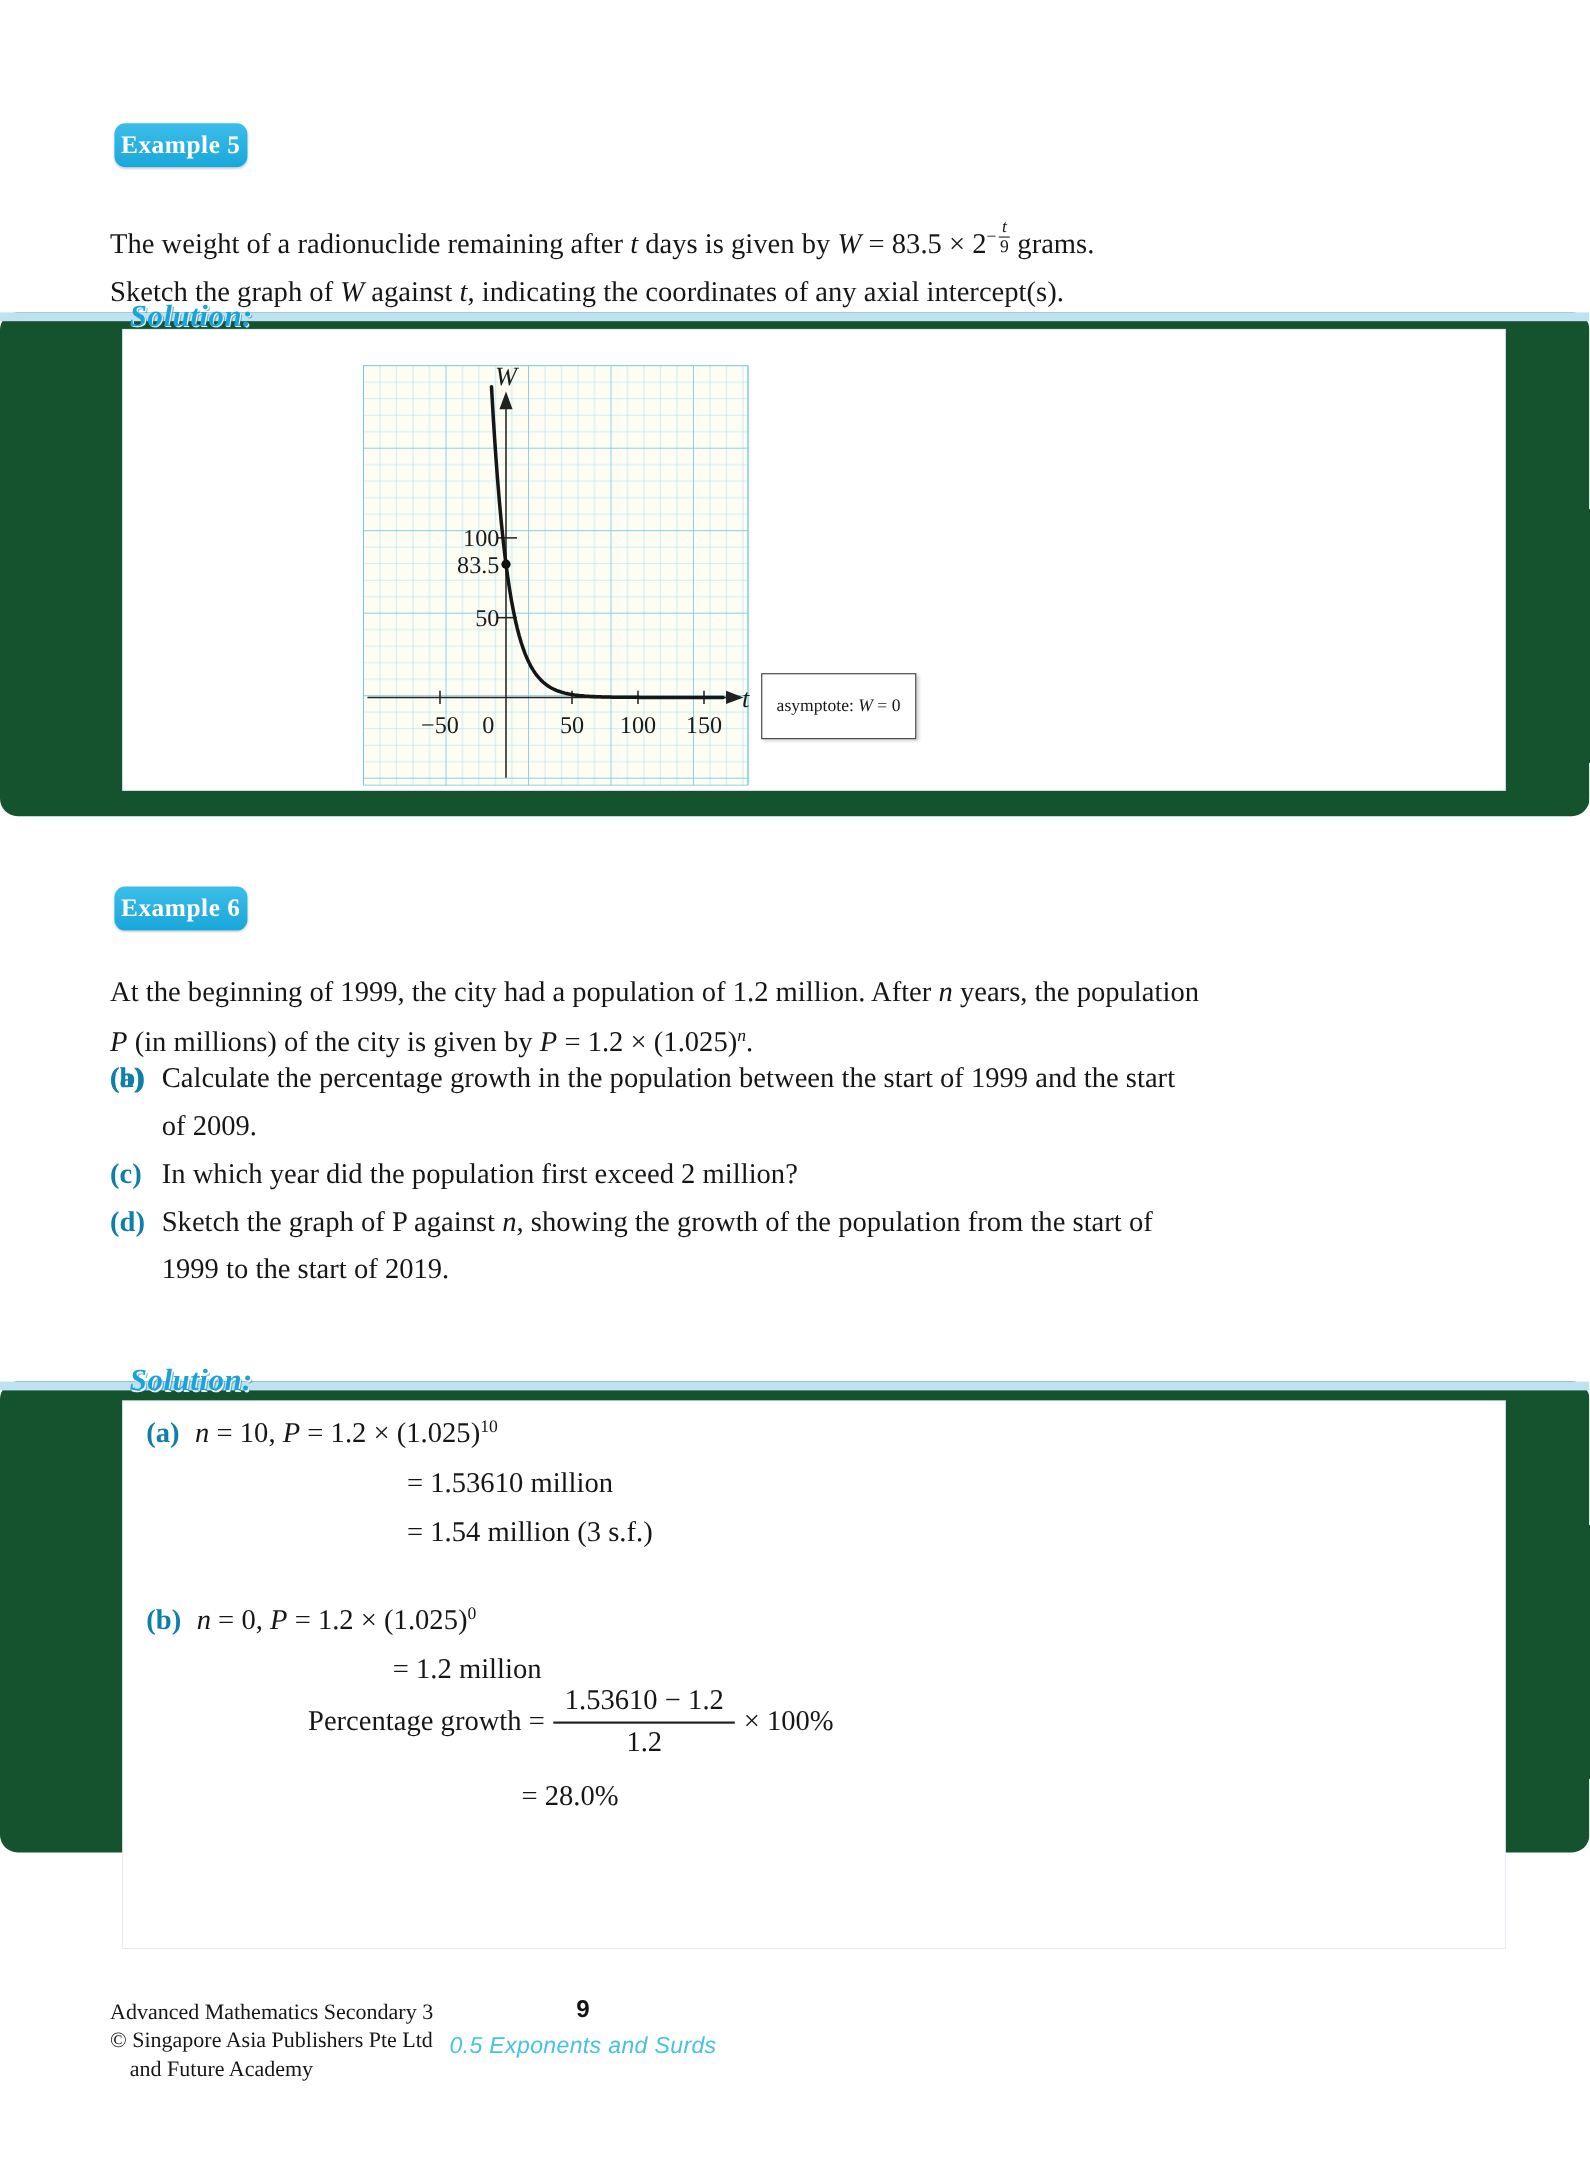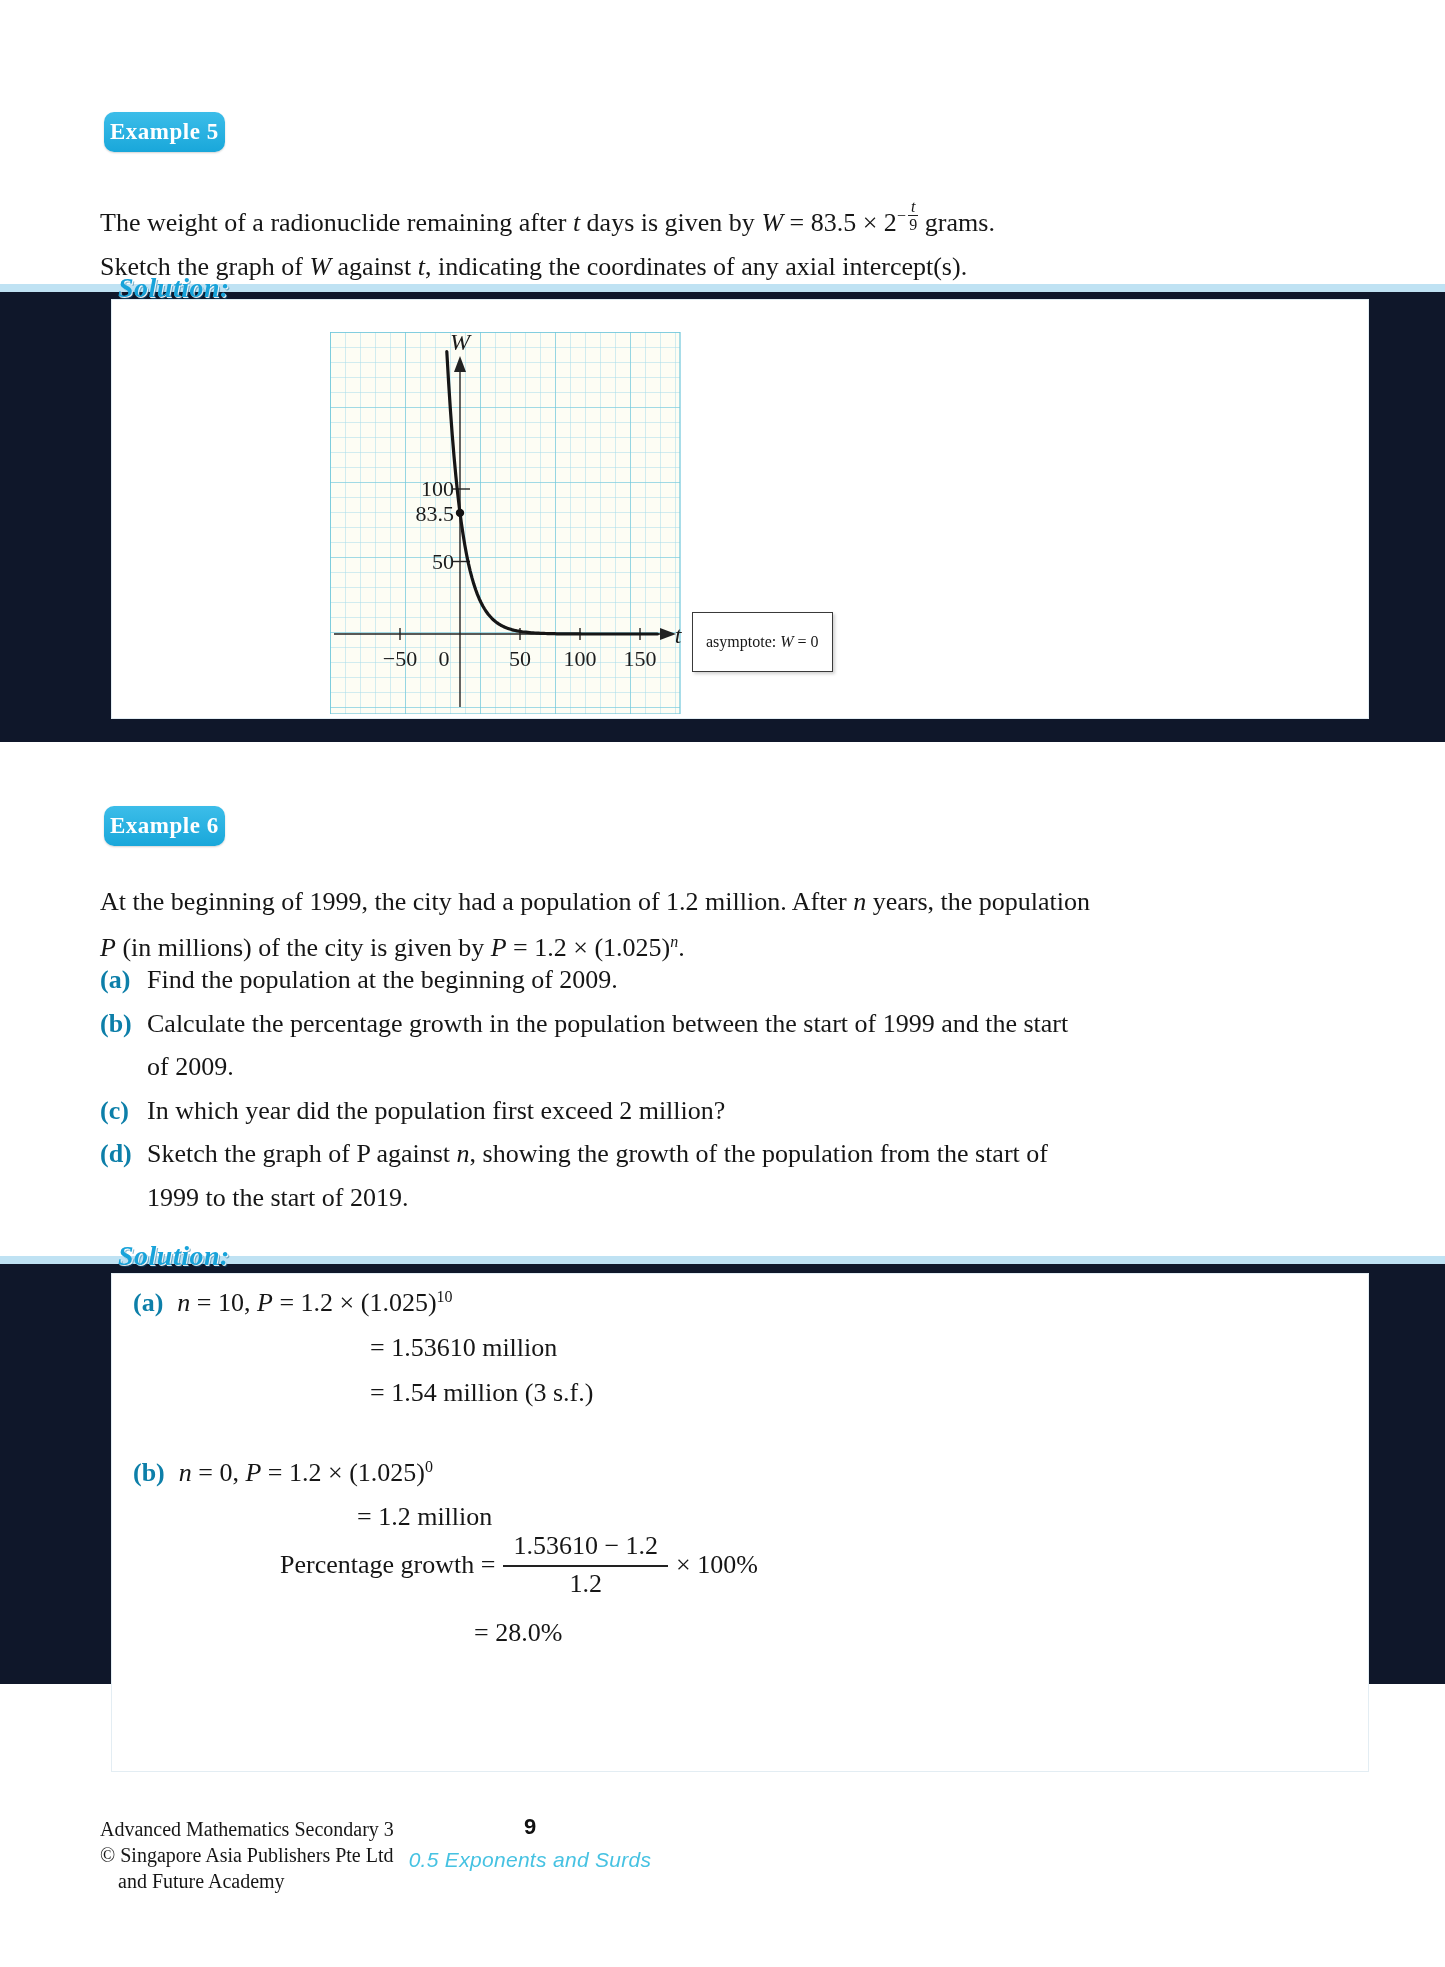--- a/index.html
+++ b/index.html
@@ -18,21 +18,21 @@
   #ex6-intro{top:856px;line-height:40px;}
   .mvar{font-style:italic;}
   sup.pow{font-size:16px;vertical-align:9px;}
 
   
   .exp{display:inline-flex;align-items:center;vertical-align:10px;font-size:16px;line-height:1;}
   .sfrac{display:inline-flex;flex-direction:column;text-align:center;margin-left:2px;line-height:1.08;}
   .sfnum{font-style:italic;border-bottom:1.4px solid #222;padding:0 3px;}
 
   
-  .sol-band{position:absolute;left:0;right:0;background:#0f172a;}
+  .sol-band{position:absolute;left:0;right:0;background:#14532d;border-radius:16px;}
   .sol-band::before{content:"";position:absolute;left:0;right:0;top:0;height:8px;background:#bfe2f3;}
   #band1{top:284px;height:458px;} #band2{top:1256px;height:428px;}
   .sol-box{position:absolute;left:112px;width:1256px;background:#ffffff;
            box-shadow:0 0 0 1px #e3edf3;}
   #box1{top:16px;height:418px;} #box2{top:18px;height:497px;}
   .sol-label{position:absolute;left:118px;font-size:28px;font-weight:bold;font-style:italic;
              color:#18a3da;text-shadow:1px 1px 0 rgba(255,255,255,.9),2px 2px 0 rgba(11,97,143,.45);
              letter-spacing:.5px;}
   #sol-label1{top:-12px;} #sol-label2{top:-16px;}
 
@@ -140,21 +140,20 @@
   <div class="ex-badge" id="badge6">Example 6</div>
 
   <p class="body-text" id="ex6-intro">
     <span>At the beginning of 1999, the city had a population of 1.2 million. After </span><span class="mvar">n</span><span> years, the population</span><br>
     <span class="mvar">P</span><span> (in millions) of the city is given by </span><span class="mvar">P</span><span> = 1.2 × (1.025)</span><sup class="pow mvar">n</sup><span>.</span>
   </p>
 
   <div id="items">
     <div class="item">
       <span class="item-label">(a)</span>
-      <span>Find the population at the beginning of 2009.</span>
     </div>
     <div class="item">
       <span class="item-label">(b)</span>
       <span>Calculate the percentage growth in the population between the start of 1999 and the start</span><br>
       <span>of 2009.</span>
     </div>
     <div class="item">
       <span class="item-label">(c)</span>
       <span>In which year did the population first exceed 2 million?</span>
     </div>

